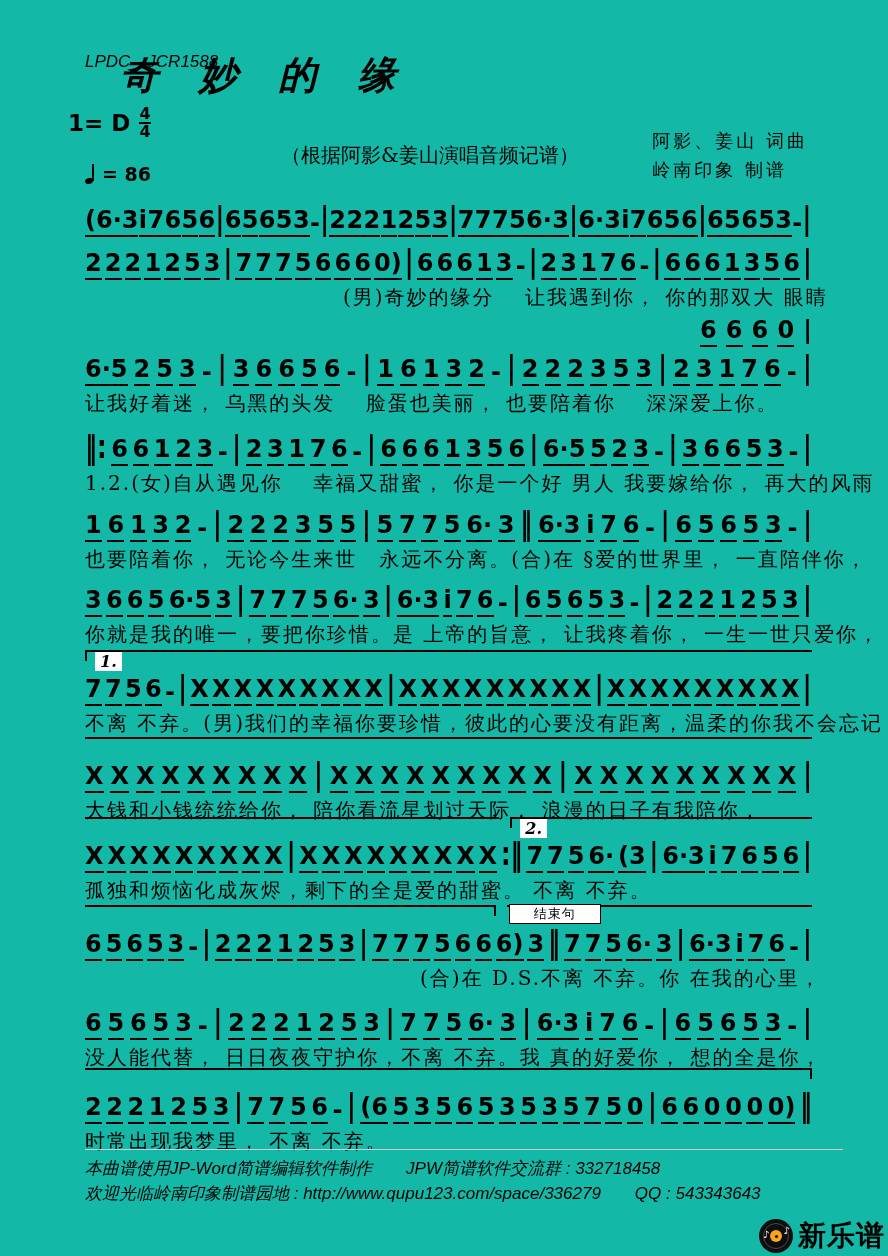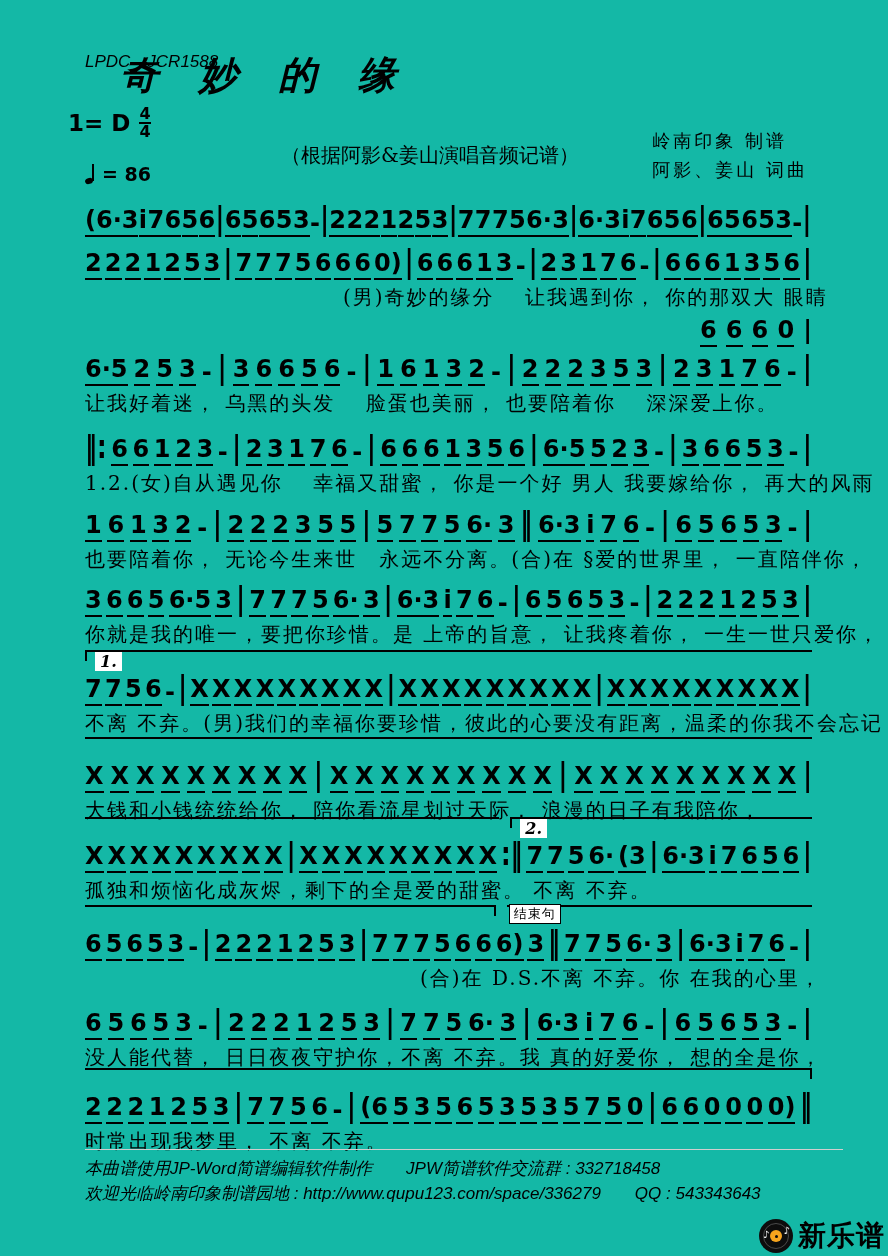--- a/index.html
+++ b/index.html
@@ -31,21 +31,21 @@
   
   .score{position:absolute;left:85px;top:0;width:727px;height:1256px;}
   .system{position:absolute;width:100%;}
   .bracket-zone{position:relative;height:22px;}
   .bracket{position:absolute;top:0;height:14px;border-top:2px solid #000;}
   .bracket.tl::before{content:"";position:absolute;left:0;top:0;width:2px;height:9px;background:#000;}
   .bracket.tr::after{content:"";position:absolute;right:0;top:0;width:2px;height:9px;background:#000;}
   .bracket-label{position:absolute;left:10px;top:0;font-size:16px;font-weight:bold;font-style:italic;
                  font-family:"DejaVu Serif",serif;background:#fff;padding:0 5px;line-height:19px;}
   .bracket-label.boxed{font-style:normal;font-weight:normal;font-size:13px;border:1.5px solid #000;
-                 left:2px;top:-3px;padding:1px 4px;line-height:16px;letter-spacing:1px;}
+                 left:2px;top:-3px;padding:1px 24px;line-height:16px;letter-spacing:1px;}
   .notes{display:flex;justify-content:space-between;align-items:flex-end;height:34px;
          font-size:24px;font-weight:bold;white-space:nowrap;}
   .notes span{line-height:28px;}
   .notes span.u{border-bottom:2.5px solid #000;padding-bottom:1px;}
   .notes span.bar{transform:scaleY(1.3);transform-origin:bottom;}
   .notes span.dash{font-weight:bold;}
   .pickup{position:absolute;right:0;top:-36px;width:112px;display:flex;
           justify-content:space-between;font-size:24px;font-weight:bold;}
   .pickup span{line-height:28px;}
   .pickup span.u{border-bottom:2.5px solid #000;padding-bottom:1px;}
@@ -88,22 +88,22 @@
   </div>
 
   <div class="temporow">
     <span class="qnote"></span>
     <span>= 86</span>
   </div>
 
   <div class="subtitle">（根据阿影&amp;姜山演唱音频记谱）</div>
 
   <div class="credits">
+    <div>阿影、姜山 词曲</div>
     <div>岭南印象 制谱</div>
-    <div>阿影、姜山 词曲</div>
   </div>
 
   <div class="score">
       <div class="system" style="top: 203px;">
         <div class="notes">
           <span class="u">(6·3</span>
           <span class="u">i</span>
           <span class="u">7</span>
           <span class="u">6</span>
           <span class="u">5</span>

